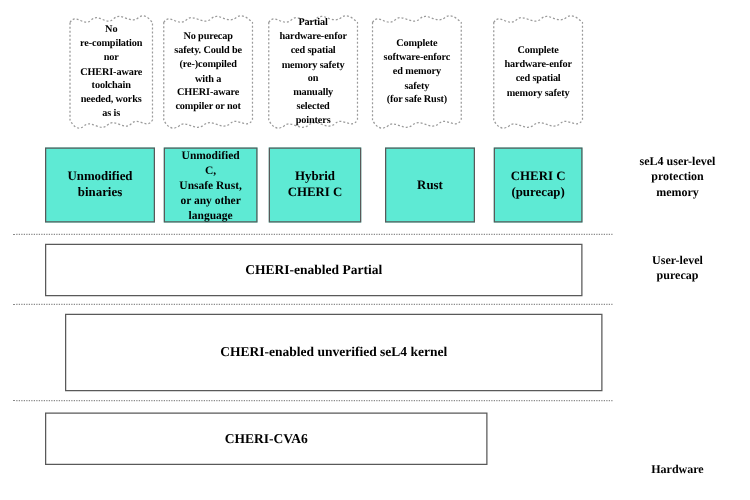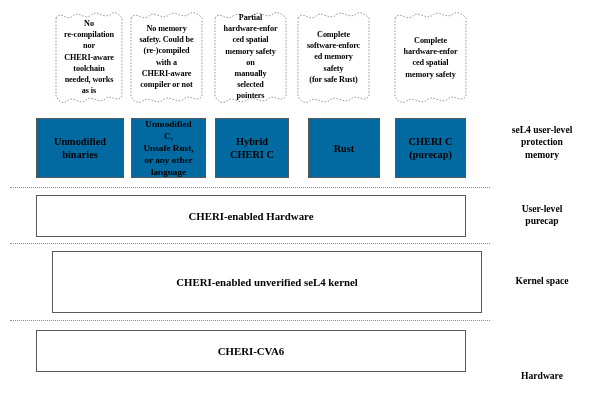--- a/index.html
+++ b/index.html
@@ -43,21 +43,21 @@
     font-weight: bold;
     letter-spacing: -0.1px;
     white-space: pre-line;
   }
 
   
   .pd-box {
     position: absolute;
     box-sizing: border-box;
     border: 1px solid #595959;
-    background: #0369a1;
+    background: #5eead4;
     display: flex;
     align-items: center;
     justify-content: center;
   }
   .pd-box .pd-label {
     text-align: center;
     font-size: 10.3px;
     line-height: 13px;
     font-weight: bold;
     white-space: pre-line;
@@ -119,21 +119,21 @@
 toolchain
 needed, works
 as is</div>
   </div>
 
   <div class="cloud" style="left:130px; top:8px; width:73px; height:98px;">
     <svg class="cloud-shape" viewBox="0 0 73 98" preserveAspectRatio="none">
       <path d="M1,10 C6,2 12,14 19,8 C25,2 32,13 39,7 C45,1 52,12 59,6 C64,2 70,8 72,10
                L72,88 C67,96 60,85 54,91 C47,97 40,86 33,92 C26,98 19,87 13,93 C7,97 3,92 1,88 Z" fill="#ffffff" stroke="#9a9a9a" stroke-width="1" stroke-dasharray="1.6 1.6"></path>
     </svg>
-    <div class="cloud-text">No memory
+    <div class="cloud-text">No purecap
 safety. Could be
 (re-)compiled
 with a
 CHERI-aware
 compiler or not</div>
   </div>
 
   <div class="cloud" style="left:214px; top:8px; width:73px; height:98px;">
     <svg class="cloud-shape" viewBox="0 0 73 98" preserveAspectRatio="none">
       <path d="M1,10 C6,2 12,14 19,8 C25,2 32,13 39,7 C45,1 52,12 59,6 C64,2 70,8 72,10
@@ -199,35 +199,34 @@
 (purecap)</div>
   </div>
 
   <div class="side-label" style="left:488px; top:124px; width:108px;">seL4 user-level
 protection
 memory</div>
 
   <div class="separator" style="left:10px; top:187px; width:480px;"></div>
 
   <div class="layer-box" style="left:36px; top:195px; width:430px; height:42px;">
-    <div class="layer-label">CHERI-enabled Hardware</div>
+    <div class="layer-label">CHERI-enabled Partial</div>
   </div>
 
   <div class="side-label" style="left:488px; top:203px; width:108px;">User-level
 purecap</div>
 
   <div class="separator" style="left:10px; top:243px; width:480px;"></div>
 
   <div class="layer-box" style="left:36px; top:251px; width:430px; height:62px;margin-left:16px;">
     <div class="layer-label">CHERI-enabled unverified seL4 kernel</div>
   </div>
 
-  <div class="side-label" style="left:488px; top:275px; width:108px;">Kernel space</div>
 
   <div class="separator" style="left:10px; top:320px; width:480px;"></div>
 
-  <div class="layer-box" style="left:36px; top:330px; width:430px; height:42px;">
+  <div class="layer-box" style="left:36px; top:330px; width:354px; height:42px;">
     <div class="layer-label">CHERI-CVA6</div>
   </div>
 
   <div class="side-label" style="left:488px; top:358px; width:108px;margin-top:12px;">Hardware</div>
 
 </div>
 
 </body></html>

